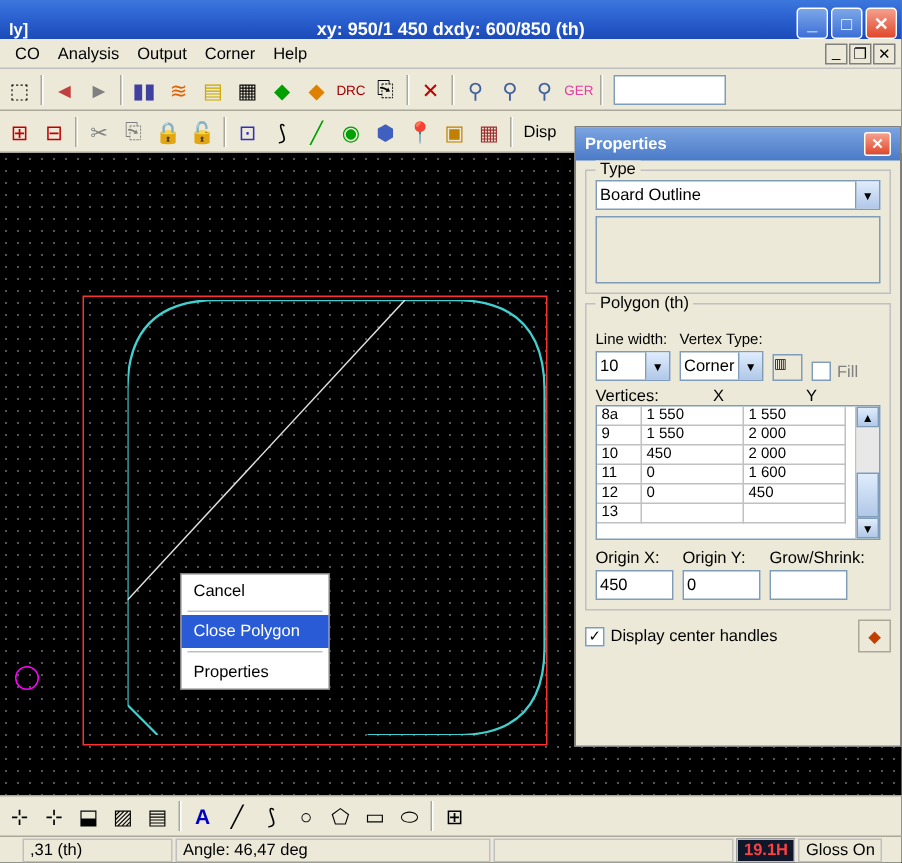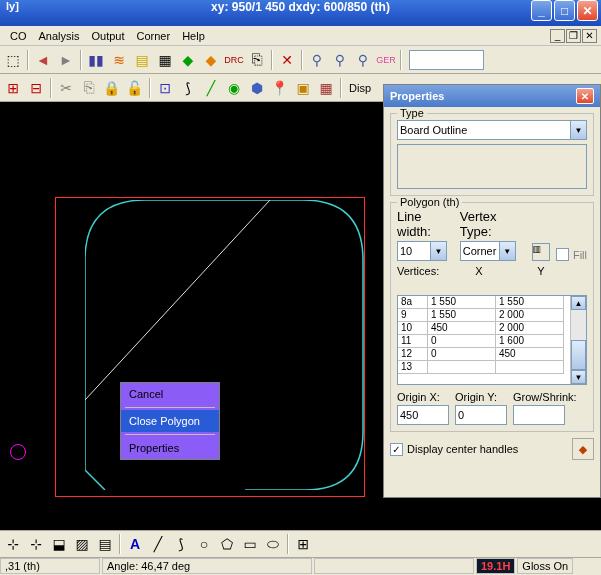--- a/index.html
+++ b/index.html
@@ -1,19 +1,19 @@
 <!DOCTYPE html>
 <html><head>
 <meta charset="utf-8">
 <style>
 * { box-sizing: border-box; margin: 0; padding: 0; font-family: Tahoma, sans-serif; font-size: 11px; }
 body { width: 601px; height: 575px; overflow: hidden; background: #ece9d8; position: relative; }
 
 
-.titlebar { height: 26px; background: linear-gradient(to bottom, #3b77dd 0%, #2b5fcf 50%, #1a4bb8 100%); color: white; display: flex; align-items: flex-start; padding: 0 8px; font-weight: bold; position: relative; }
+.titlebar { height: 26px; background: linear-gradient(to bottom, #3b77dd 0%, #2b5fcf 50%, #1a4bb8 100%); color: white; display: flex; align-items: flex-end; padding: 0 8px; font-weight: bold; position: relative; }
 .titlebar-text { flex: 1; text-align: center; font-size: 12px; }
 .titlebar-left { position: absolute; left: 6px; }
 .win-btns { display: flex; gap: 2px; position: absolute; right: 3px; }
 .win-btn { width: 21px; height: 21px; border: 1px solid #fff; border-radius: 3px; display: flex; align-items: center; justify-content: center; font-weight: bold; font-size: 12px; }
 .win-min { background: linear-gradient(#7ba7e8, #3c6fd6); }
 .win-max { background: linear-gradient(#7ba7e8, #3c6fd6); }
 .win-close { background: linear-gradient(#f5a08e, #e0482b); }
 
 
 .menubar { height: 20px; background: #ece9d8; display: flex; align-items: center; padding: 0 4px; border-bottom: 1px solid #c0c0c0; }
@@ -30,47 +30,47 @@
 
 
 .canvas-area { position: absolute; top: 102px; left: 0; right: 0; bottom: 45px; background: #000; overflow: hidden; }
 .dot-grid { position: absolute; inset: 0; background-image: radial-gradient(circle, #555 0.5px, transparent 0.5px); background-size: 8px 8px; }
 .red-rect { position: absolute; left: 55px; top: 95px; width: 310px; height: 300px; border: 1px solid #ff3030; }
 .teal-shape { position: absolute; left: 85px; top: 98px; width: 280px; height: 290px; }
 .teal-shape svg { width: 100%; height: 100%; }
 .origin-mark { position: absolute; left: 10px; bottom: 70px; width: 16px; height: 16px; border: 1px solid #ff00ff; border-radius: 50%; }
 
 
-.ctx-menu { position: absolute; left: 120px; top: 280px; width: 100px; background: #8b5cf6; border: 1px solid #808080; box-shadow: 2px 2px 3px rgba(0,0,0,0.3); }
+.ctx-menu { position: absolute; left: 120px; top: 280px; width: 100px; background: #ffffff; border: 1px solid #808080; box-shadow: 2px 2px 3px rgba(0,0,0,0.3); }
 .ctx-item { padding: 5px 8px; cursor: default; }
 .ctx-item.selected { background: #2a5bd7; color: white; }
 .ctx-sep { height: 1px; background: #c0c0c0; margin: 2px 4px; }
 
 
 .props { position: absolute; top: 84px; right: 0; width: 218px; height: 414px; background: #ece9d8; border: 1px solid #808080; }
 .props-title { height: 22px; background: linear-gradient(to bottom, #7ba4e0, #4a7ac8); color: white; font-weight: bold; padding: 4px 6px; display: flex; align-items: center; }
 .props-title-text { flex: 1; }
 .props-close { width: 18px; height: 16px; background: linear-gradient(#f5a08e, #e0482b); border: 1px solid white; border-radius: 2px; display: flex; align-items: center; justify-content: center; color: white; font-size: 10px; }
 .props-body { padding: 6px; }
 .fieldset { border: 1px solid #c0c0c0; padding: 6px; margin-bottom: 6px; position: relative; }
 .fieldset-label { position: absolute; top: -7px; left: 6px; background: #ece9d8; padding: 0 3px; }
 .combo { width: 100%; height: 20px; border: 1px solid #7f9db9; background: white; display: flex; align-items: center; padding: 0 2px; position: relative; }
 .combo-arrow { position: absolute; right: 0; top: 0; width: 16px; height: 18px; background: linear-gradient(#e0ecfc, #b0c8e8); border-left: 1px solid #7f9db9; display: flex; align-items: center; justify-content: center; font-size: 8px; }
 .blank-box { width: 100%; height: 45px; border: 1px solid #7f9db9; background: #ece9d8; margin-top: 4px; }
 .row { display: flex; gap: 6px; align-items: flex-end; margin-bottom: 4px; }
 .col { display: flex; flex-direction: column; gap: 2px; }
-.col label { font-size: 13px; }
+.col label { font-size: 10px; margin-top: 12px; }
 .small-combo { width: 50px; }
 .tiny-btn { width: 20px; height: 18px; border: 1px solid #7f9db9; background: #ece9d8; font-size: 9px; }
 .checkbox { width: 13px; height: 13px; border: 1px solid #7f9db9; background: white; display: inline-flex; align-items: center; justify-content: center; font-size: 10px; }
 .chk-row { display: flex; align-items: center; gap: 4px; margin-top: 6px; }
 .disabled { color: #808080; }
 
 
-.vert-header { display: flex; margin-bottom: 18px; }
+.vert-header { display: flex; margin-bottom: 0; }
 .vert-header span:nth-child(1) { width: 50px; }
 .vert-header span:nth-child(2) { width: 64px; text-align: center; }
 .vert-header span:nth-child(3) { width: 60px; text-align: center; }
 .vert-table { border: 1px solid #7f9db9; background: white; display: flex; }
 .vert-rows { flex: 1; }
 .vert-row { display: flex; height: 13px; }
 .vert-row span { border-right: 1px solid #c0c0c0; border-bottom: 1px solid #c0c0c0; padding: 0 3px; font-size: 10px; overflow: hidden; }
 .vert-row span:nth-child(1) { width: 30px; }
 .vert-row span:nth-child(2) { width: 68px; }
 .vert-row span:nth-child(3) { width: 68px; }
@@ -79,21 +79,21 @@
 .scroll-track { flex: 1; background: #e8e8e8; }
 .scroll-thumb { height: 30px; background: linear-gradient(#e0ecfc, #b0c8e8); border: 1px solid #7f9db9; margin-top: 30px; }
 
 .origin-row { display: flex; gap: 6px; margin-top: 6px; }
 .origin-col { display: flex; flex-direction: column; gap: 2px; }
 .origin-col input { width: 52px; height: 20px; border: 1px solid #7f9db9; background: white; padding: 0 2px; }
 .help-btn { width: 22px; height: 22px; border: 1px solid #aca899; background: #ece9d8; margin-left: auto; display: flex; align-items: center; justify-content: center; }
 
 
 .bottom-tb { position: absolute; bottom: 18px; left: 0; right: 0; height: 27px; background: #ece9d8; border-top: 1px solid #aca899; display: flex; align-items: center; padding: 2px; gap: 1px; }
-.statusbar { position: absolute; bottom: 0; left: 0; right: 0; height: 18px; background: #ece9d8; border-top: 1px solid #aca899; display: flex; align-items: flex-start; font-size: 10px; }
+.statusbar { position: absolute; bottom: 0; left: 0; right: 0; height: 18px; background: #ece9d8; border-top: 1px solid #aca899; display: flex; align-items: center; font-size: 10px; padding-left: 15px; }
 .status-cell { border: 1px solid #c0c0c0; padding: 1px 4px; height: 16px; margin-right: 2px; }
 .status-dark { background: #0f172a; color: #ff4040; font-weight: bold; }
 </style>
 </head>
 <body>
 
 <div class="titlebar">
   <span class="titlebar-left">ly]</span>
   <span class="titlebar-text">xy: 950/1 450  dxdy: 600/850 (th)</span>
   <div class="win-btns">

